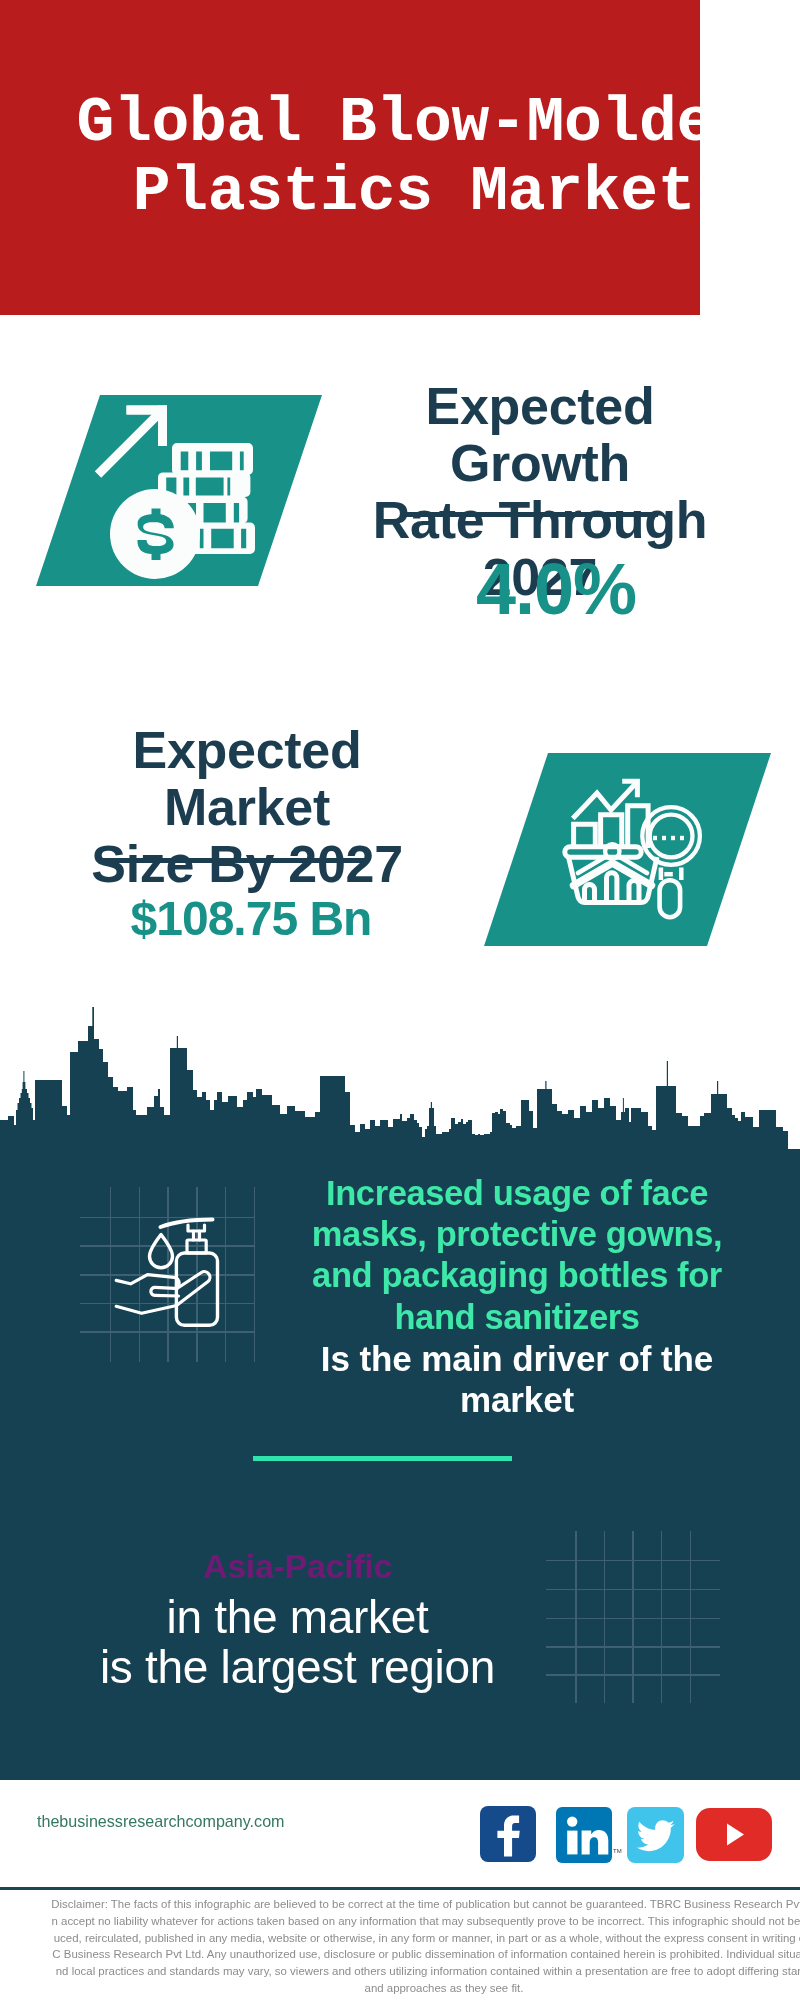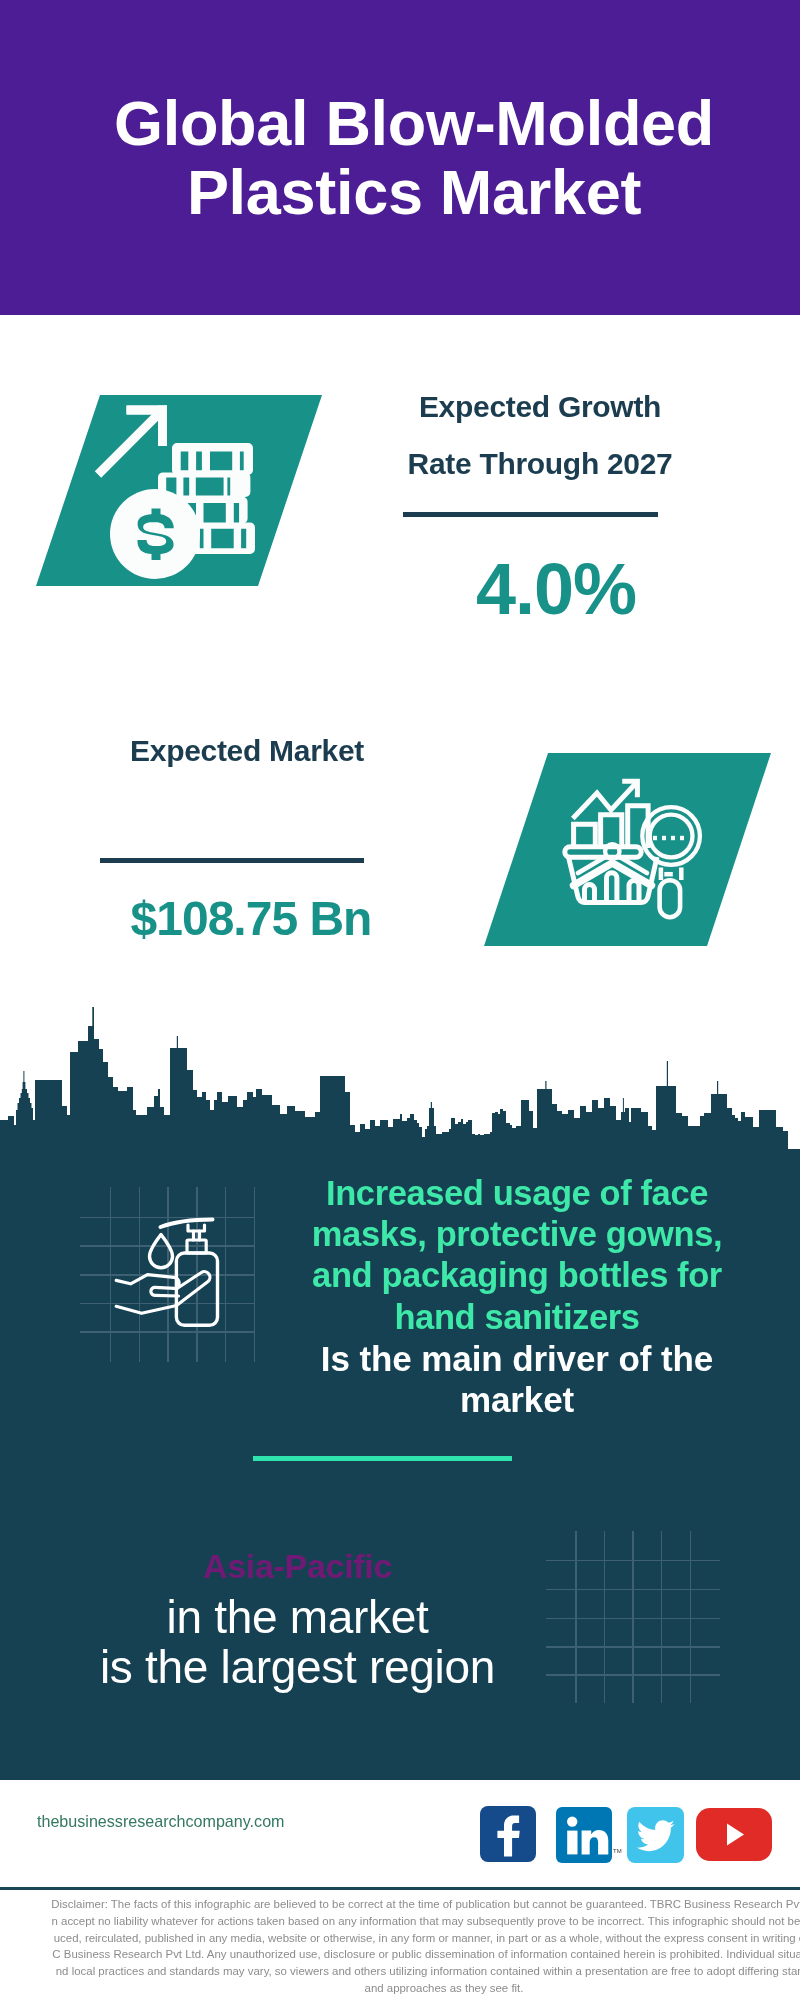--- a/index.html
+++ b/index.html
@@ -2,28 +2,28 @@
 <html><head>
 <meta charset="utf-8">
 <title>Global Blow-Molded Plastics Market</title>
 <style>
   * { box-sizing: border-box; margin:0; padding:0; }
   html,body { width:800px; height:2000px; }
   body { font-family:"Liberation Sans", sans-serif; background:#ffffff; -webkit-font-smoothing:antialiased; }
   .page { position:relative; width:800px; height:2000px; overflow:hidden; background:#fff; }
 
   
-  .header { position:absolute; left:0; top:0; width:800px; height:315px; background:#4c1d95; }
+  .header { position:absolute; left:0; top:0; width:700px; height:315px; background:#b91c1c;font-family:Liberation Mono, monospace; }
   .header-title { position:absolute; left:14px; top:89px; width:800px; text-align:center;
      color:#ffffff; font-size:63px; font-weight:bold; line-height:69px; letter-spacing:-0.3px; }
 
   
   .svg1 { position:absolute; left:0; top:0; width:800px; height:2000px; pointer-events:none; }
 
-  .stat-head { position:absolute; color:#1b3d4f; font-weight:bold; font-size:30px; line-height:57px; text-align:center; letter-spacing:-0.3px; }
+  .stat-head { position:absolute; color:#1b3d4f; font-weight:bold; font-size:52px; line-height:57px; text-align:center; letter-spacing:-0.3px; }
   .stat-rule { position:absolute; height:5px; background:#1b3d4f; }
   .stat-value { position:absolute; color:#189189; font-weight:bold; text-align:center; letter-spacing:-1px; }
   .sh1 { left:345px; top:378px; width:390px; }
   .sr1 { left:403px; top:512px; width:255px; }
   .sv1 { left:361px; top:543px; width:390px; font-size:72px; line-height:92px; }
   .sh2 { left:52px; top:722px; width:390px; }
   .sr2 { left:100px; top:858px; width:264px; }
   .sv2 { left:56px; top:883px; width:390px; font-size:48px; line-height:72px; }
 
   
@@ -156,20 +156,21 @@
         <line x1="653" y1="838" x2="657" y2="838"></line>
         <line x1="662" y1="838" x2="666" y2="838"></line>
         <line x1="671" y1="838" x2="675" y2="838"></line>
         <line x1="680" y1="838" x2="684" y2="838"></line>
       </g>
     </g>
   </svg>
 
   <div class="stat-head sh2">
     <div>Expected Market</div>
+    <div>Size By 2027</div>
   </div>
   <div class="stat-rule sr2"></div>
   <div class="stat-value sv2">$108.75 Bn</div>
 
   <div class="dark"></div>
   <svg class="skyline" viewBox="0 1000 800 160" preserveAspectRatio="none">
     <path d="M0,1160 L0,1120 L8,1120 L8,1116 L14,1116 L14,1125 L16,1125 L16,1110 L17.5,1110 L17.5,1103 L19,1103 L19,1098 L20.5,1098 L20.5,1093 L21.8,1093 L21.8,1089 L22.6,1089 L22.6,1082 L23.4,1082 L23.4,1071 L24.4,1071 L24.4,1082 L25.4,1082 L25.4,1089 L27,1089 L27,1093 L28.5,1093 L28.5,1098 L30,1098 L30,1103 L31.5,1103 L31.5,1108 L33,1108 L33,1120 L35,1120 L35,1080 L62,1080 L62,1106 L67,1106 L67,1115 L70,1115 L70,1052 L78,1052 L78,1041 L88,1041 L88,1026 L92,1026 L92.3,1026 L92.3,1007 L93.6,1007 L94,1007 L94,1026 L94,1039 L99,1039 L99,1049 L103,1049 L103,1062 L108,1062 L108,1077 L113,1077 L113,1087 L118,1087 L118,1091 L127,1091 L127,1087 L133,1087 L133,1110 L136,1110 L136,1115 L147,1115 L147,1107 L154,1107 L154,1096 L158,1096 L158,1089 L160,1089 L160,1107 L164,1107 L164,1115 L170,1115 L170,1048 L176.5,1048 L176.8,1048 L176.8,1036 L177.6,1036 L178,1036 L178,1048 L187,1048 L187,1070 L193,1070 L193,1090 L197,1090 L197,1097 L202,1097 L202,1092 L206,1092 L206,1100 L210,1100 L210,1110 L214,1110 L214,1100 L217,1100 L217,1092 L222,1092 L222,1102 L228,1102 L228,1096 L237,1096 L237,1107 L243,1107 L243,1100 L247,1100 L247,1092 L253,1092 L253,1097 L256,1097 L256,1089 L262,1089 L262,1095 L272,1095 L272,1105 L280,1105 L280,1114 L287,1114 L287,1106 L295,1106 L295,1111 L305,1111 L305,1117 L315,1117 L315,1112 L320,1112 L320,1076 L345,1076 L345,1092 L350,1092 L350,1125 L355,1125 L355,1132 L360,1132 L360,1124 L365,1124 L365,1129 L370,1129 L370,1120 L375,1120 L375,1126 L380,1126 L380,1120 L388,1120 L388,1127 L393,1127 L393,1119 L400,1119 L400,1114 L402,1114 L402,1121 L407,1121 L407,1118 L410,1118 L410,1114 L414,1114 L414,1120 L417,1120 L417,1123 L419,1123 L419,1127 L422,1127 L422,1137 L425,1137 L425,1129 L427,1129 L427,1126 L429,1126 L429,1108 L430.5,1108 L430.8,1108 L430.8,1102 L431.6,1102 L432,1102 L432,1108 L434,1108 L434,1126 L436,1126 L436,1134 L442,1134 L442,1132 L449,1132 L449,1129 L451,1129 L451,1118 L455,1118 L455,1124 L458,1124 L458,1122 L461,1122 L461,1119 L463,1119 L463,1124 L466,1124 L466,1122 L468,1122 L468,1120 L472,1120 L472,1134 L475,1134 L475,1135 L478,1135 L478,1134 L480,1134 L480,1135 L484,1135 L484,1134 L487,1134 L490,1134 L490,1132 L492,1132 L492,1113 L495,1113 L495,1112 L498,1112 L498,1114 L500,1114 L500,1109 L503,1109 L503,1111 L506,1111 L506,1123 L510,1123 L510,1125 L512,1125 L512,1128 L516,1128 L516,1126 L521,1126 L521,1100 L529,1100 L529,1111 L533,1111 L533,1128 L537,1128 L537,1089 L545,1089 L545.3,1089 L545.3,1081 L546.2,1081 L546.5,1081 L546.5,1089 L552,1089 L552,1104 L557,1104 L557,1111 L562,1111 L562,1114 L568,1114 L568,1110 L574,1110 L574,1118 L580,1118 L580,1106 L586,1106 L586,1112 L592,1112 L592,1100 L598,1100 L598,1108 L604,1108 L604,1098 L610,1098 L610,1106 L616,1106 L616,1120 L621,1120 L621,1112 L622.6,1112 L622.9,1112 L622.9,1098 L623.6,1098 L623.9,1098 L623.9,1112 L625,1112 L625,1108 L629,1108 L629,1122 L631,1122 L631,1108 L641,1108 L641,1112 L648,1112 L648,1126 L652,1126 L652,1130 L656,1130 L656,1086 L666.4,1086 L666.8,1086 L666.8,1061 L667.6,1061 L668,1061 L668,1086 L676,1086 L676,1113 L682,1113 L682,1116 L688,1116 L688,1126 L700,1126 L700,1116 L704,1116 L704,1113 L711,1113 L711,1094 L716.6,1094 L717,1094 L717,1081 L717.8,1081 L718.2,1081 L718.2,1094 L727,1094 L727,1108 L732,1108 L732,1115 L735,1115 L735,1118 L738,1118 L738,1121 L741,1121 L741,1112 L745,1112 L745,1117 L753,1117 L753,1127 L759,1127 L759,1110 L776,1110 L776,1127 L783,1127 L783,1131 L788,1131 L788,1149 L800,1149 L800,1149 L800,1160 Z" fill="#164152"></path>
   </svg>
 
   <div class="grid-box" style="left:80px; top:1186px; width:176px; height:176px;">

